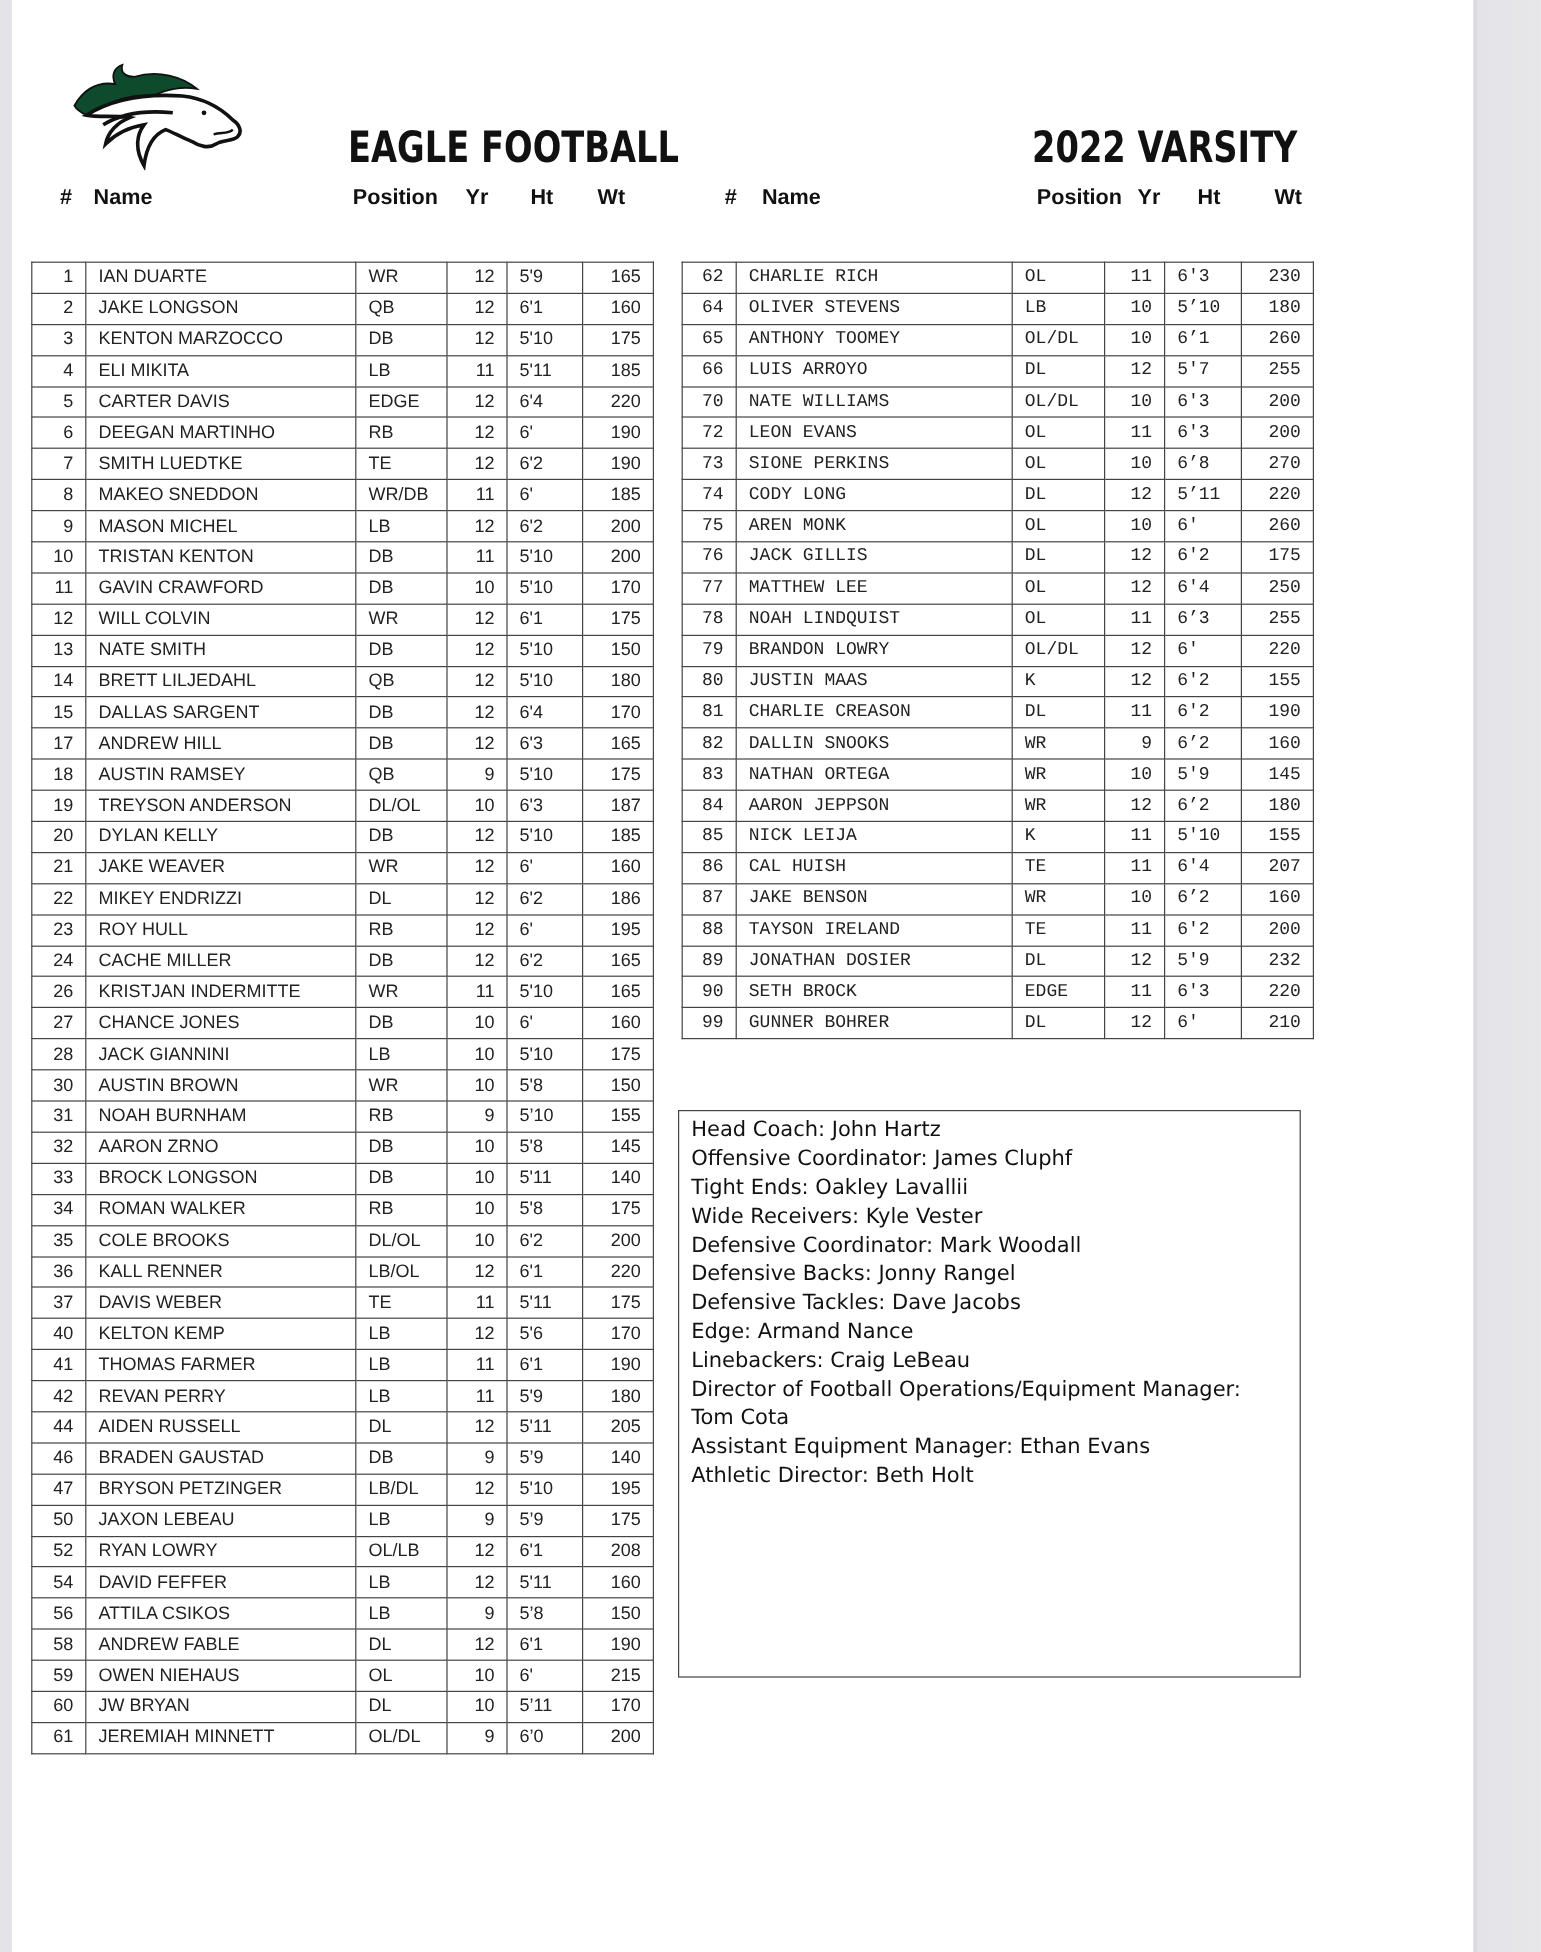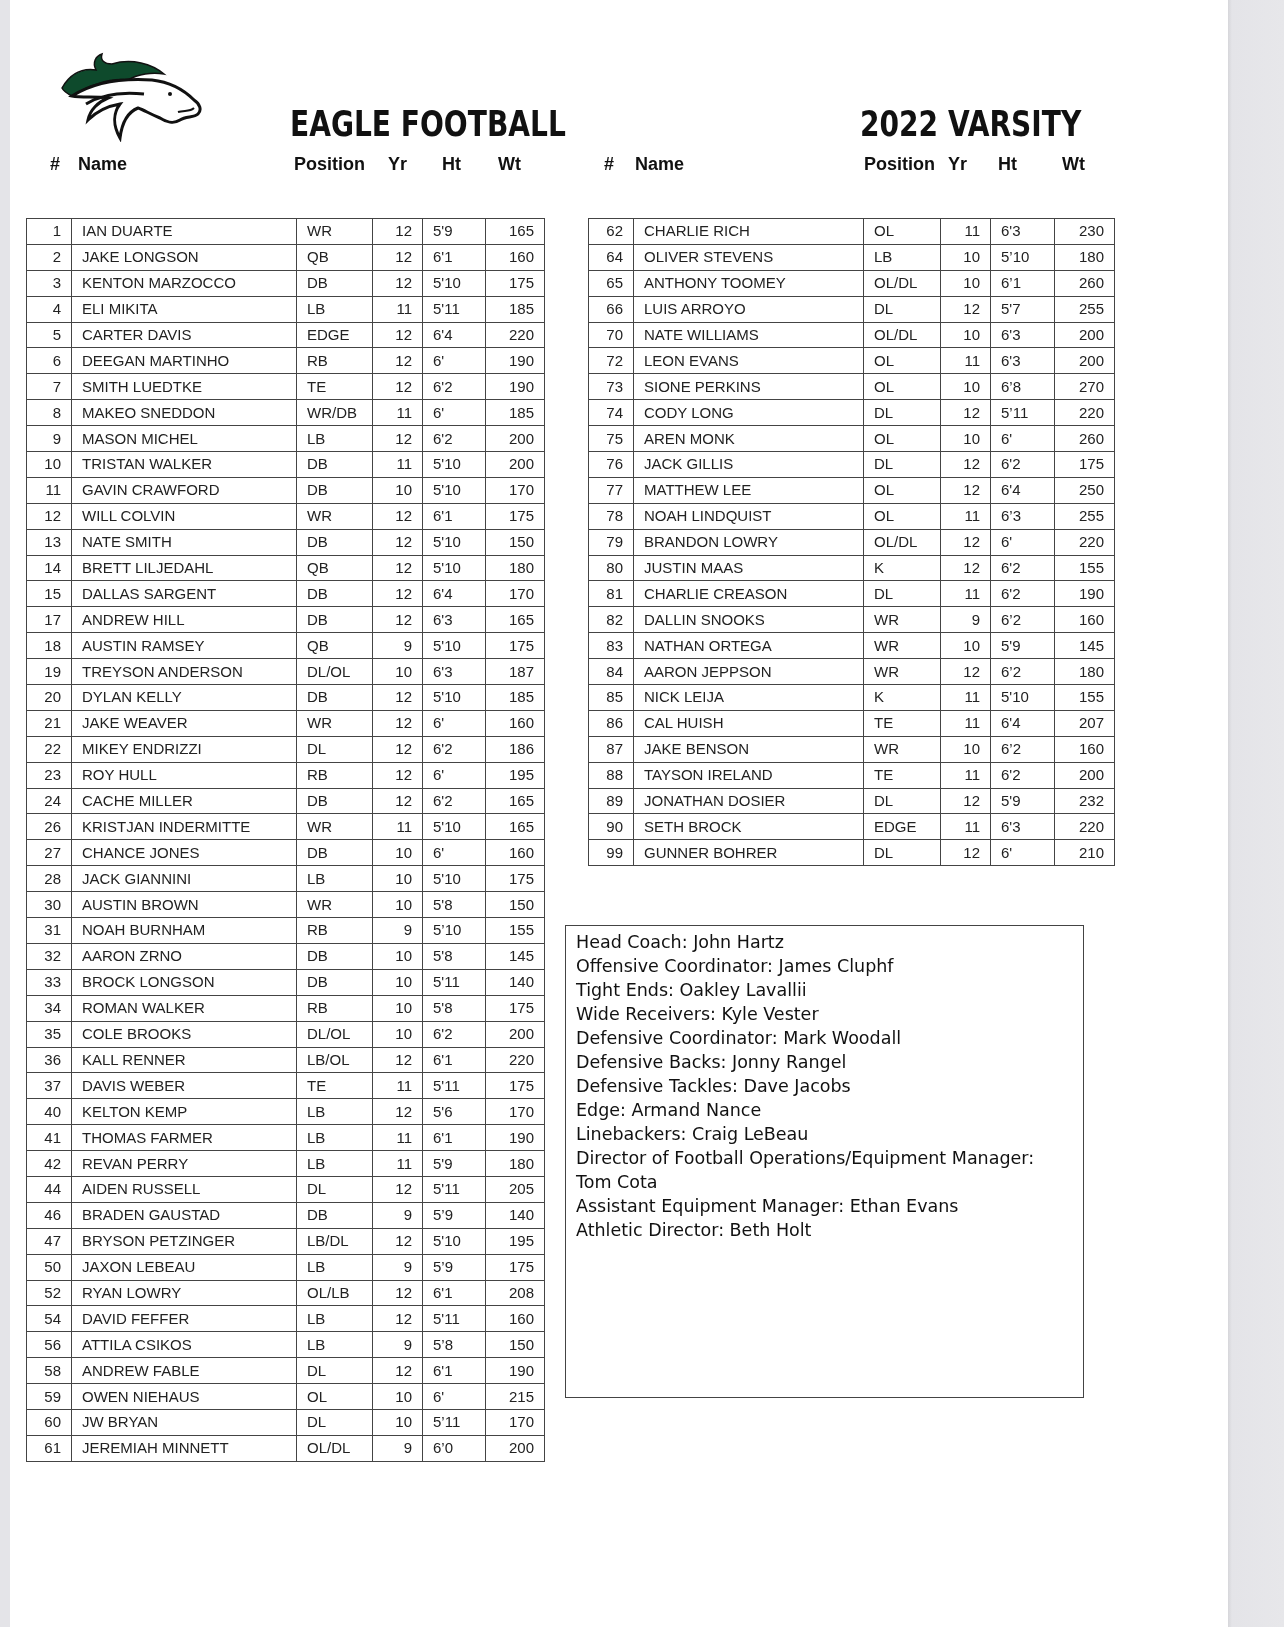--- a/index.html
+++ b/index.html
@@ -39,21 +39,21 @@
       border: 1.4px solid #444; height: 24.9px; padding: 0; white-space: nowrap;
       line-height: 24px;
     }
     table.roster td.num { text-align: right; padding-right: 10px; }
     table.roster td.name { padding-left: 10px; }
     table.roster td.pos { padding-left: 10px; }
     table.roster td.yr { text-align: right; padding-right: 10px; }
     table.roster td.ht { padding-left: 10px; }
     table.roster td.wt { text-align: right; padding-right: 10px; }
     #left-table { left: 26px; top: 218px; }
-    #right-table { left: 588px; top: 218px; }
+    #right-table { left: 568px; top: 218px; font-family: Liberation Mono, monospace; }
     .staff-box {
       position: absolute; left: 565px; top: 925px; width: 519px; height: 473px;
       border: 1.4px solid #444; box-sizing: border-box;
       padding: 4px 10px;
       font-family: "DejaVu Sans", sans-serif; font-size: 17.5px; line-height: 24px;
       color: #111;
     }
     .staff-line { display: block; white-space: nowrap; }
   </style>
 </head>
@@ -164,21 +164,21 @@
       <tr>
         <td class="num">9</td>
         <td class="name">MASON MICHEL</td>
         <td class="pos">LB</td>
         <td class="yr">12</td>
         <td class="ht">6'2</td>
         <td class="wt">200</td>
       </tr>
       <tr>
         <td class="num">10</td>
-        <td class="name">TRISTAN WALKER</td>
+        <td class="name">TRISTAN KENTON</td>
         <td class="pos">DB</td>
         <td class="yr">11</td>
         <td class="ht">5'10</td>
         <td class="wt">200</td>
       </tr>
       <tr>
         <td class="num">11</td>
         <td class="name">GAVIN CRAWFORD</td>
         <td class="pos">DB</td>
         <td class="yr">10</td>

